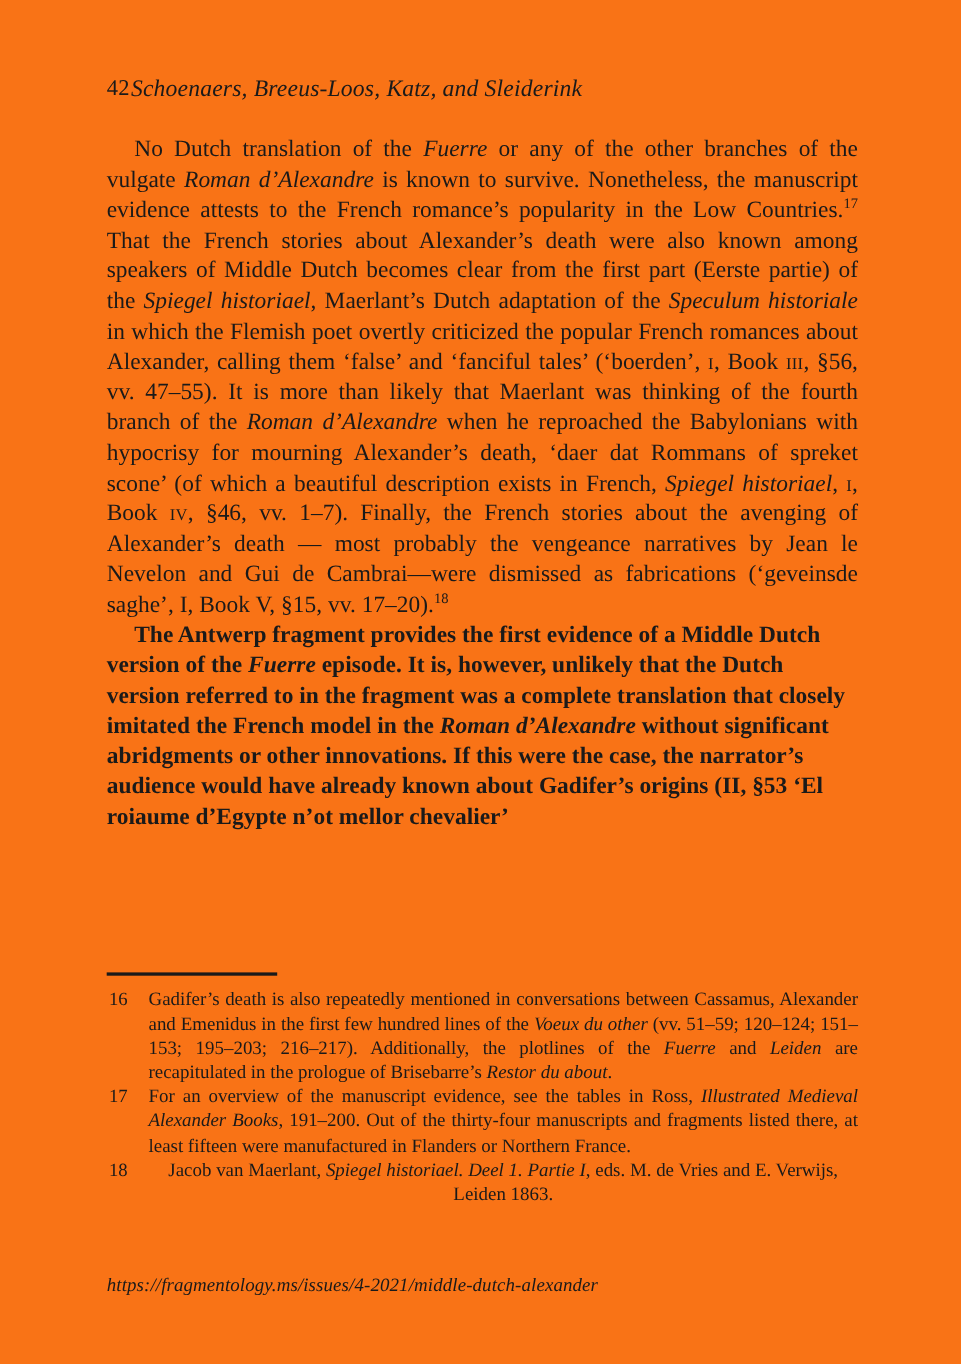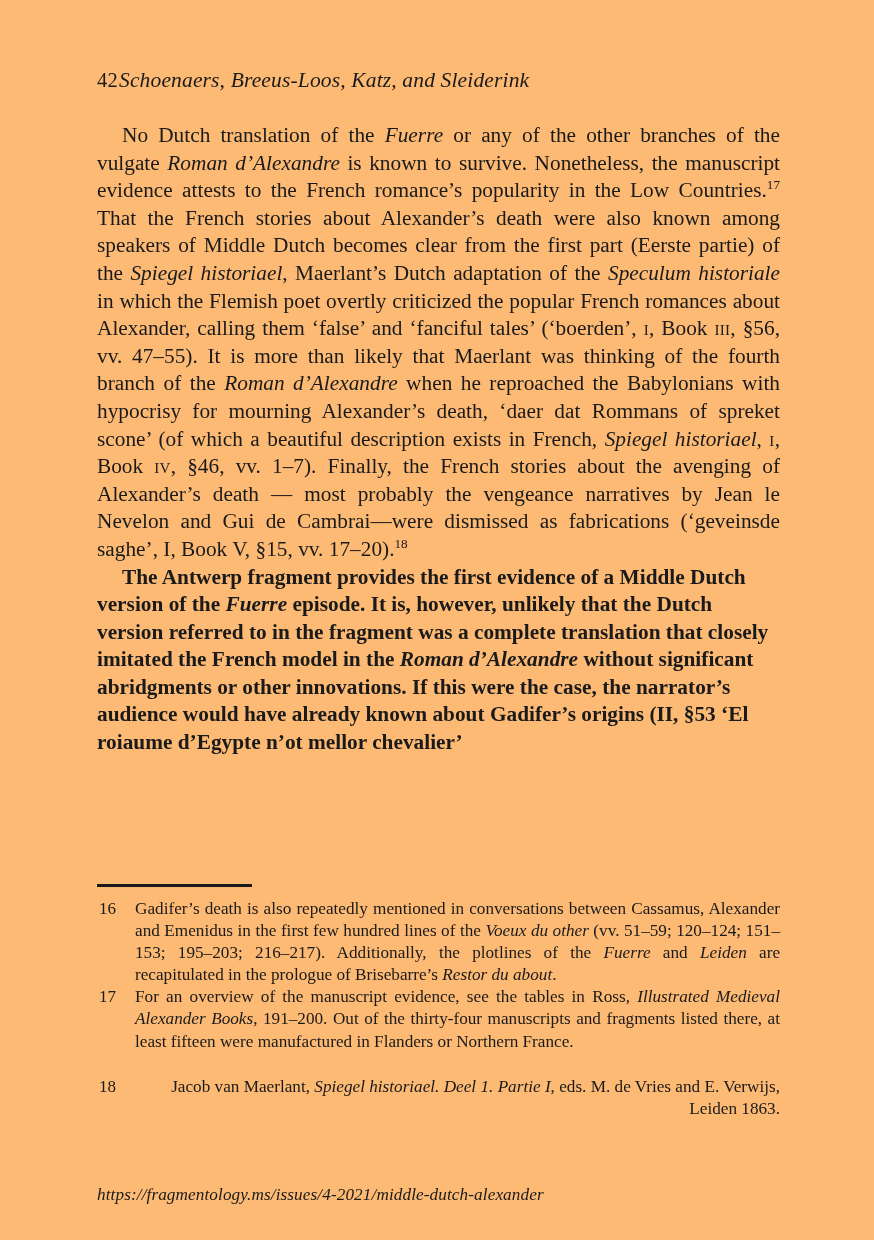--- a/index.html
+++ b/index.html
@@ -14,21 +14,21 @@
     font-family: "Liberation Serif", "DejaVu Serif", serif;
     color: #1a1a1a;
     -webkit-font-smoothing: antialiased;
   }
 
   .page {
     position: absolute;
     inset: 0;
     width: 874px;
     height: 1240px;
-    background: #fdba74;
+    background: #f97316;
     overflow: hidden;
   }
 
   
   .running-head {
     position: absolute;
     left: 97px;
     top: 66px;
     width: 681px;
     height: 30px;
@@ -120,29 +120,28 @@
     left: 2px;
     top: 0;
     width: 26px;
     font-size: 17px;
     text-align: left;
   }
   .fn-text {
     display: block;
   }
   .footnote:last-child .fn-text {
-    text-align: right;
-    margin-top: 23px;
+    text-align: center;
   }
 
   
   .footer-url {
     position: absolute;
     left: 97px;
-    top: 1184px;
+    top: 1158px;
     font-style: italic;
     font-size: 17.2px;
     line-height: 22px;
     letter-spacing: 0.1px;
     text-align: right;
   }
 </style>
 </head>
 <body>
 

